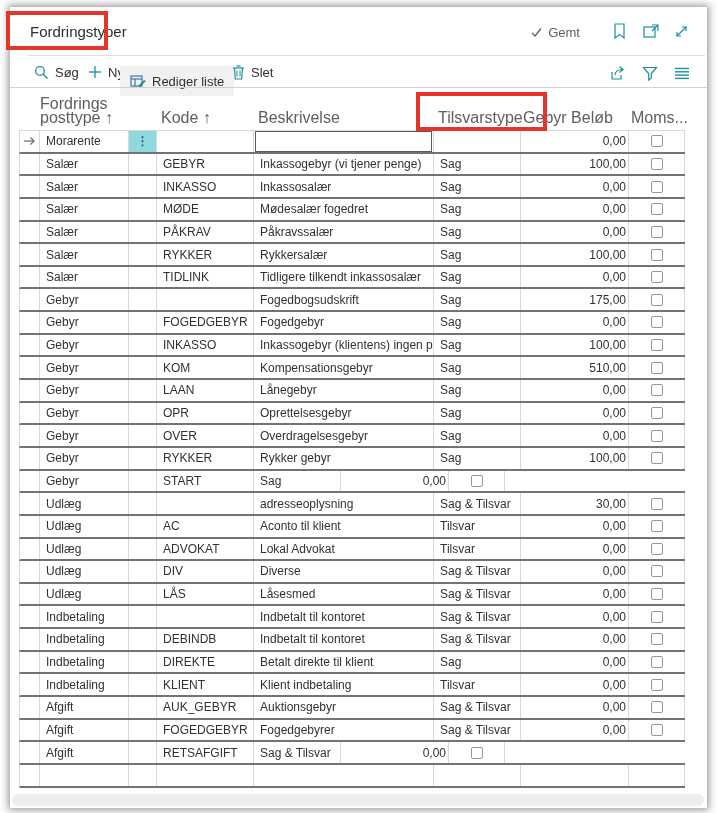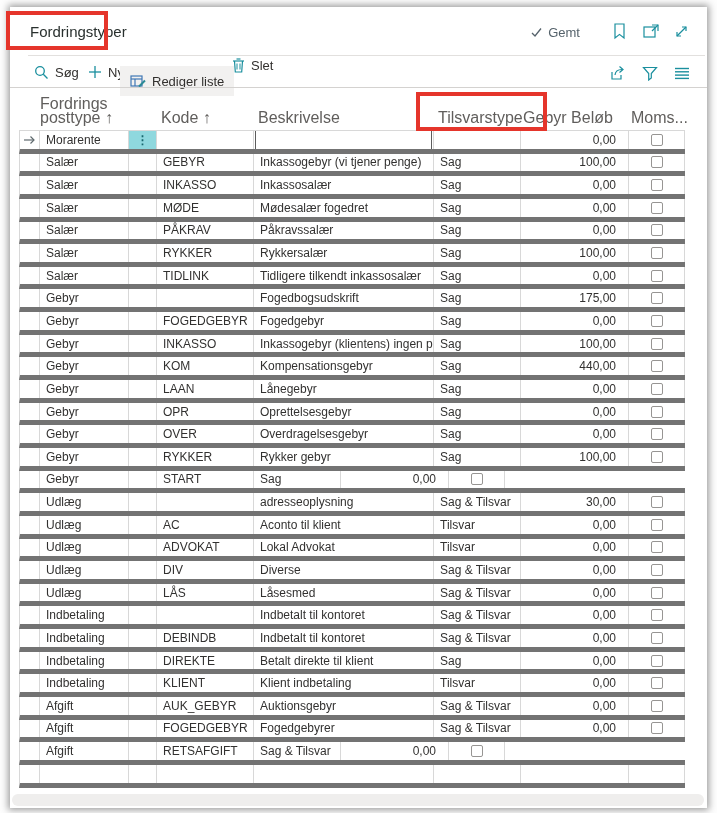--- a/index.html
+++ b/index.html
@@ -24,31 +24,31 @@
 
   
   .redbox { border:4px solid #e5352b; background:transparent; z-index:9; pointer-events:none; }
 
   
   .colhead { font-size:16px; color:#605e5c; line-height:14px; }
   .right-align { text-align:center; }
 
   
   .grid { left:19px; top:130px; width:666px; border-top:1px solid #d8d8d8; }
-  .row { display:flex; height:22.655px; border-bottom:5px solid #737373; border-left:1px solid #d8d8d8; }
+  .row { display:flex; height:22.655px; border-bottom:2px solid #737373; border-left:1px solid #d8d8d8; }
   .cell { border-right:1px solid #d8d8d8; height:100%; display:flex; align-items:center;
           font-size:12px; color:#323130; overflow:hidden; white-space:nowrap; }
   .cell.txt { padding-left:6px; }
   .c-gutter { width:20px; justify-content:center; }
   .c-pt { width:89px; }
   .c-dots { width:28px; justify-content:center; }
   .c-kode { width:97px; }
   .c-besk { width:180px; }
   .c-tils { width:87px; }
-  .c-gebyr { width:108px; justify-content:flex-end; padding-right:12px; }
+  .c-gebyr { width:108px; justify-content:flex-end; padding-right:2px; }
   .c-moms { width:56px; justify-content:center; }
   .dots-active { background:#8fd8de; color:#17666d; font-weight:bold; letter-spacing:0; font-size:12px; }
   .checkbox { width:12px; height:12px; border:1px solid #979593; border-radius:2px; background:#fff; cursor:pointer; }
   .besk-input { width:177px; height:21px; border:1px solid #5c5c5c; background:#fff; font-size:12px;
                 padding:0 5px; font-family:"Liberation Sans", sans-serif; outline:none; }
   .scrolltrack { left:12px; top:794px; width:692px; height:12px; background:#efeeed; border-radius:6px; cursor:pointer; }
   svg { display:block; }
 </style>
 </head>
 <body>
@@ -108,21 +108,21 @@
     <span>
       <svg width="16" height="15" viewBox="0 0 16 15">
           <rect x="1" y="2" width="11" height="10" fill="none" stroke="#3f77b5" stroke-width="1.2"></rect>
           <line x1="1" y1="5" x2="12" y2="5" stroke="#3f77b5" stroke-width="1.2"></line>
           <line x1="5" y1="5" x2="5" y2="12" stroke="#3f77b5" stroke-width="1.2"></line>
           <line x1="9" y1="12.5" x2="15" y2="6.5" stroke="#2b8a96" stroke-width="2"></line>
         </svg>
     </span>
     <span>Rediger liste</span>
   </div>
-  <div class="abs tb-item" style="left:222px;top:50px;">
+  <div class="abs tb-item" style="left:222px;top:57px;">
     <span>
       <svg width="13" height="15" viewBox="0 0 13 15">
           <line x1="1" y1="3" x2="12" y2="3" stroke="#1a8f9e" stroke-width="1.2"></line>
           <line x1="4.5" y1="1" x2="8.5" y2="1" stroke="#1a8f9e" stroke-width="1.2"></line>
           <path d="M2.5 3 l0.8 11 h6.4 l0.8 -11" fill="none" stroke="#1a8f9e" stroke-width="1.2"></path>
           <line x1="5" y1="5.5" x2="5" y2="11.5" stroke="#1a8f9e" stroke-width="1"></line>
           <line x1="8" y1="5.5" x2="8" y2="11.5" stroke="#1a8f9e" stroke-width="1"></line>
         </svg>
     </span>
     <span>Slet</span>
@@ -293,21 +293,21 @@
           <div class="checkbox"></div>
         </div>
       </div>
       <div class="row">
         <div class="cell c-gutter"></div>
         <div class="cell c-pt txt">Gebyr</div>
         <div class="cell c-dots"></div>
         <div class="cell c-kode txt">KOM</div>
         <div class="cell c-besk txt">Kompensationsgebyr</div>
         <div class="cell c-tils txt">Sag</div>
-        <div class="cell c-gebyr">440,00</div>
+        <div class="cell c-gebyr">510,00</div>
         <div class="cell c-moms">
           <div class="checkbox"></div>
         </div>
       </div>
       <div class="row">
         <div class="cell c-gutter"></div>
         <div class="cell c-pt txt">Gebyr</div>
         <div class="cell c-dots"></div>
         <div class="cell c-kode txt">LAAN</div>
         <div class="cell c-besk txt">Lånegebyr</div>

